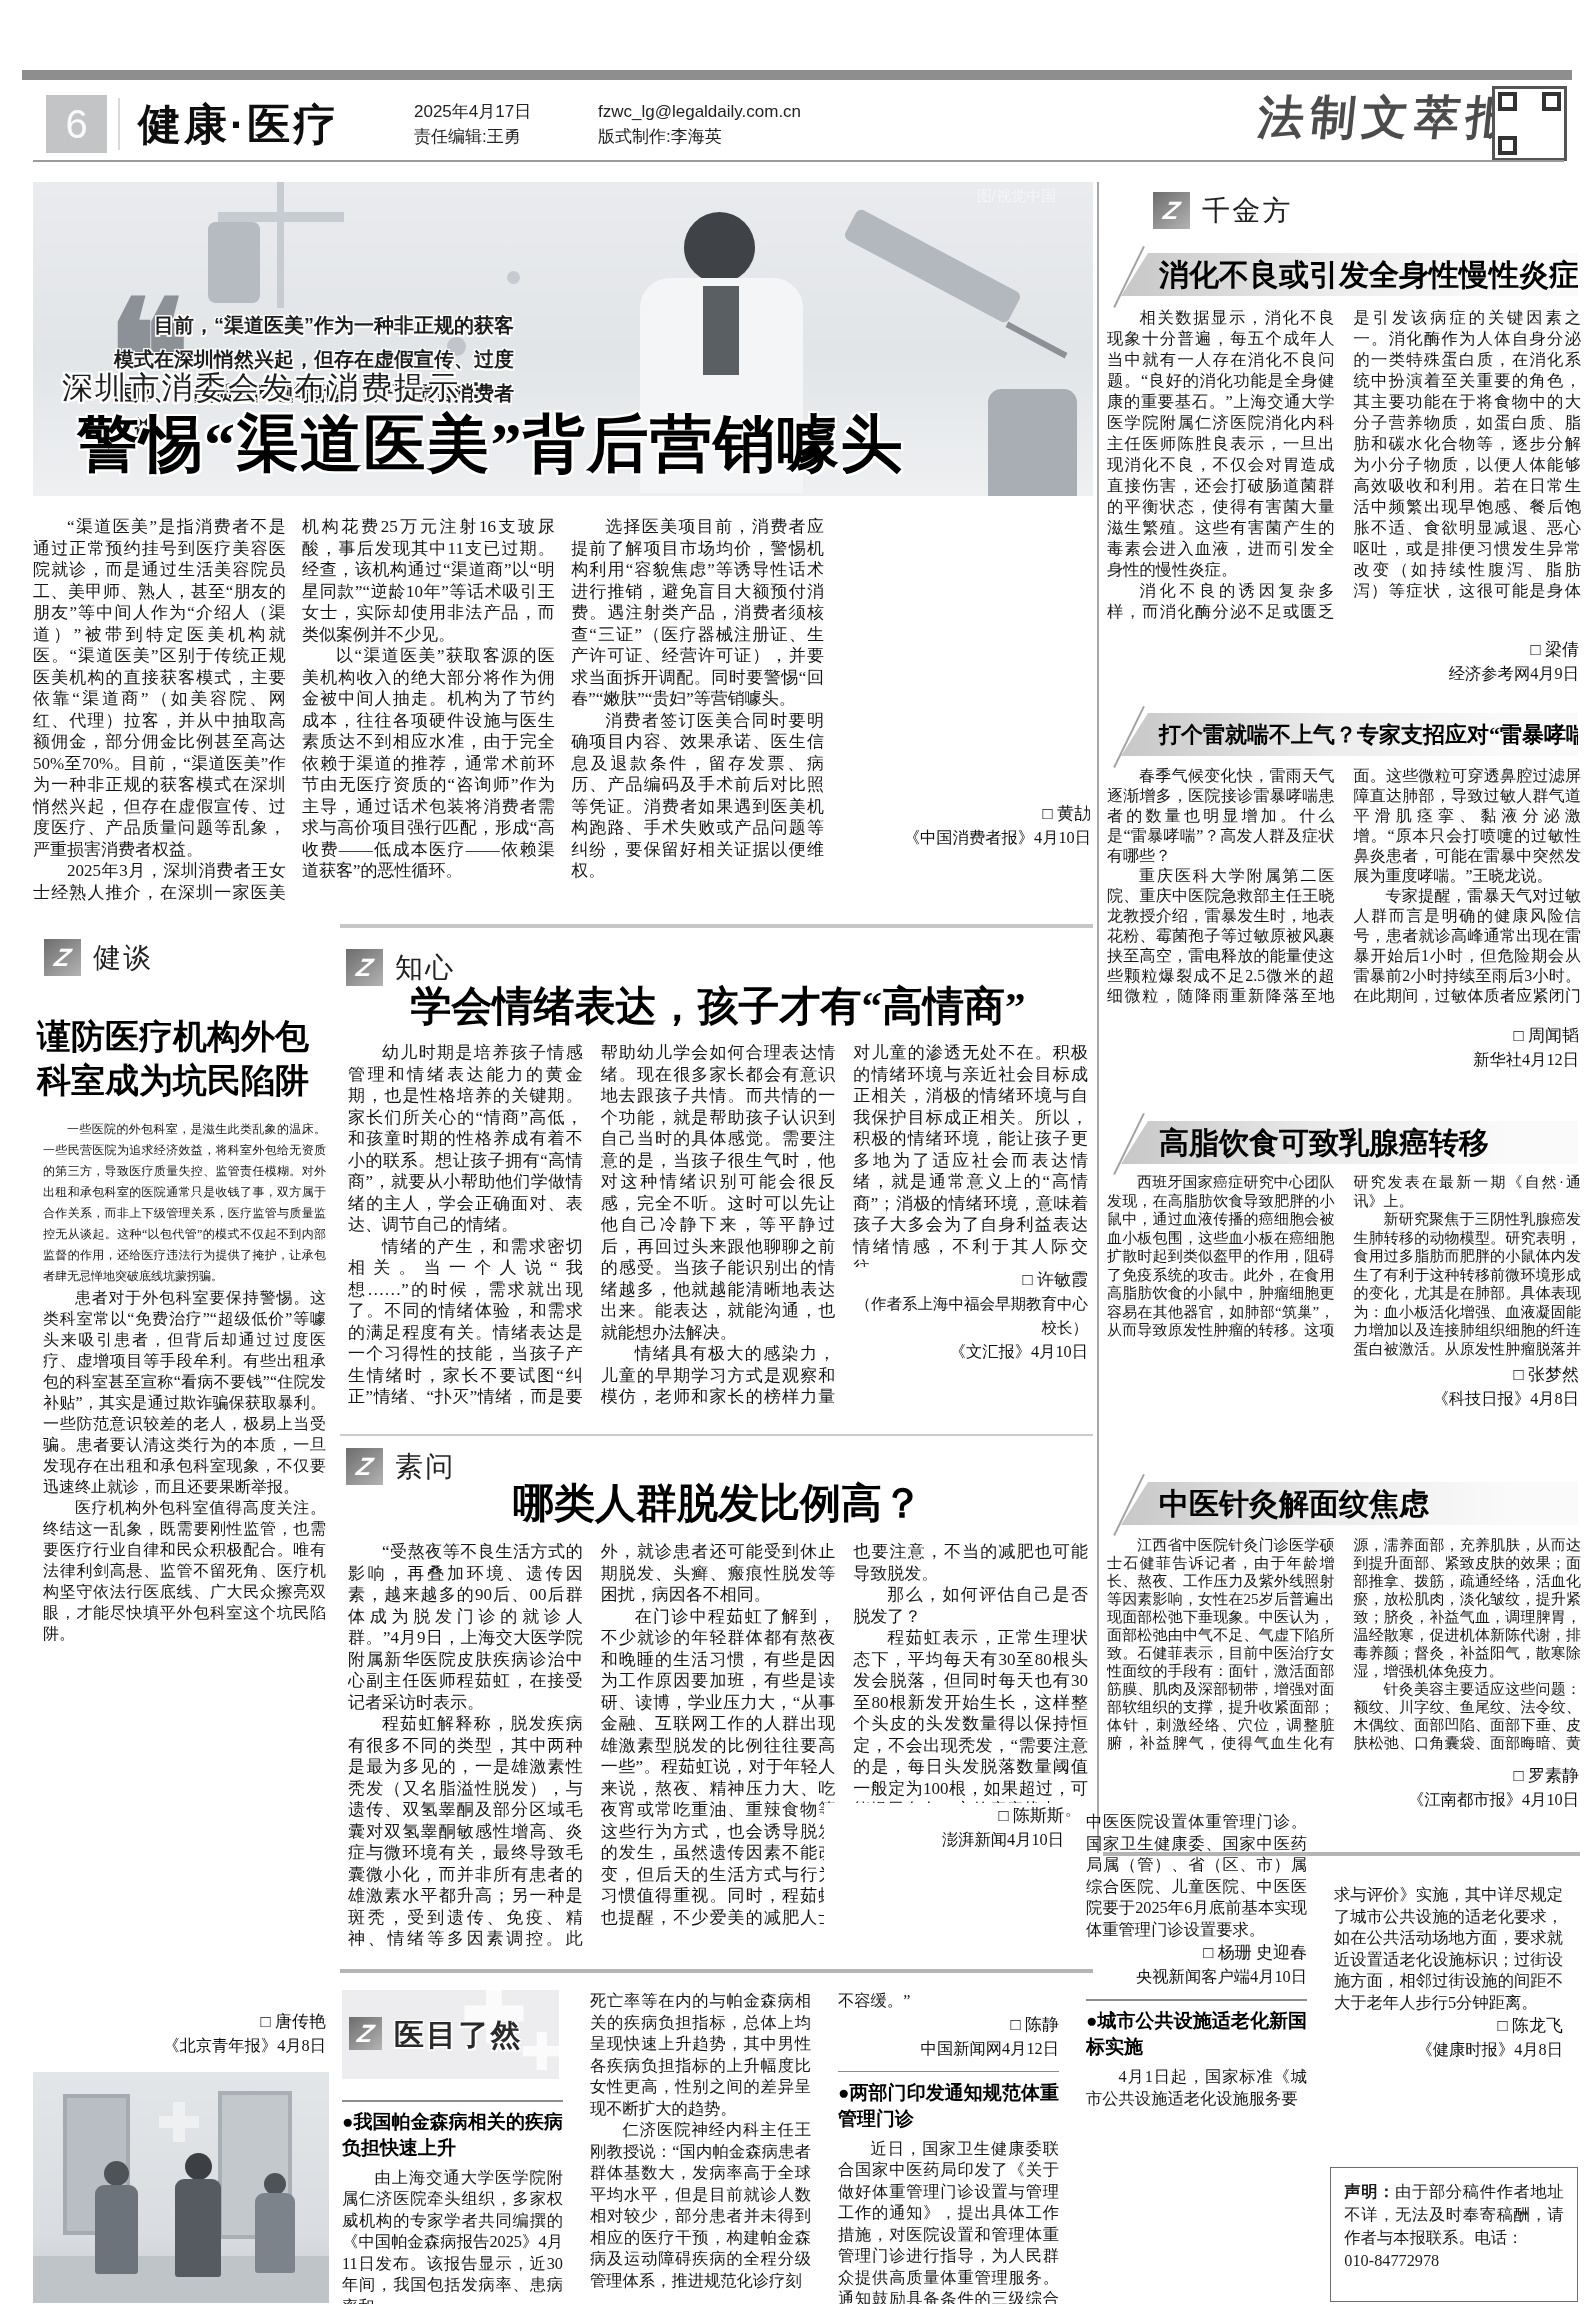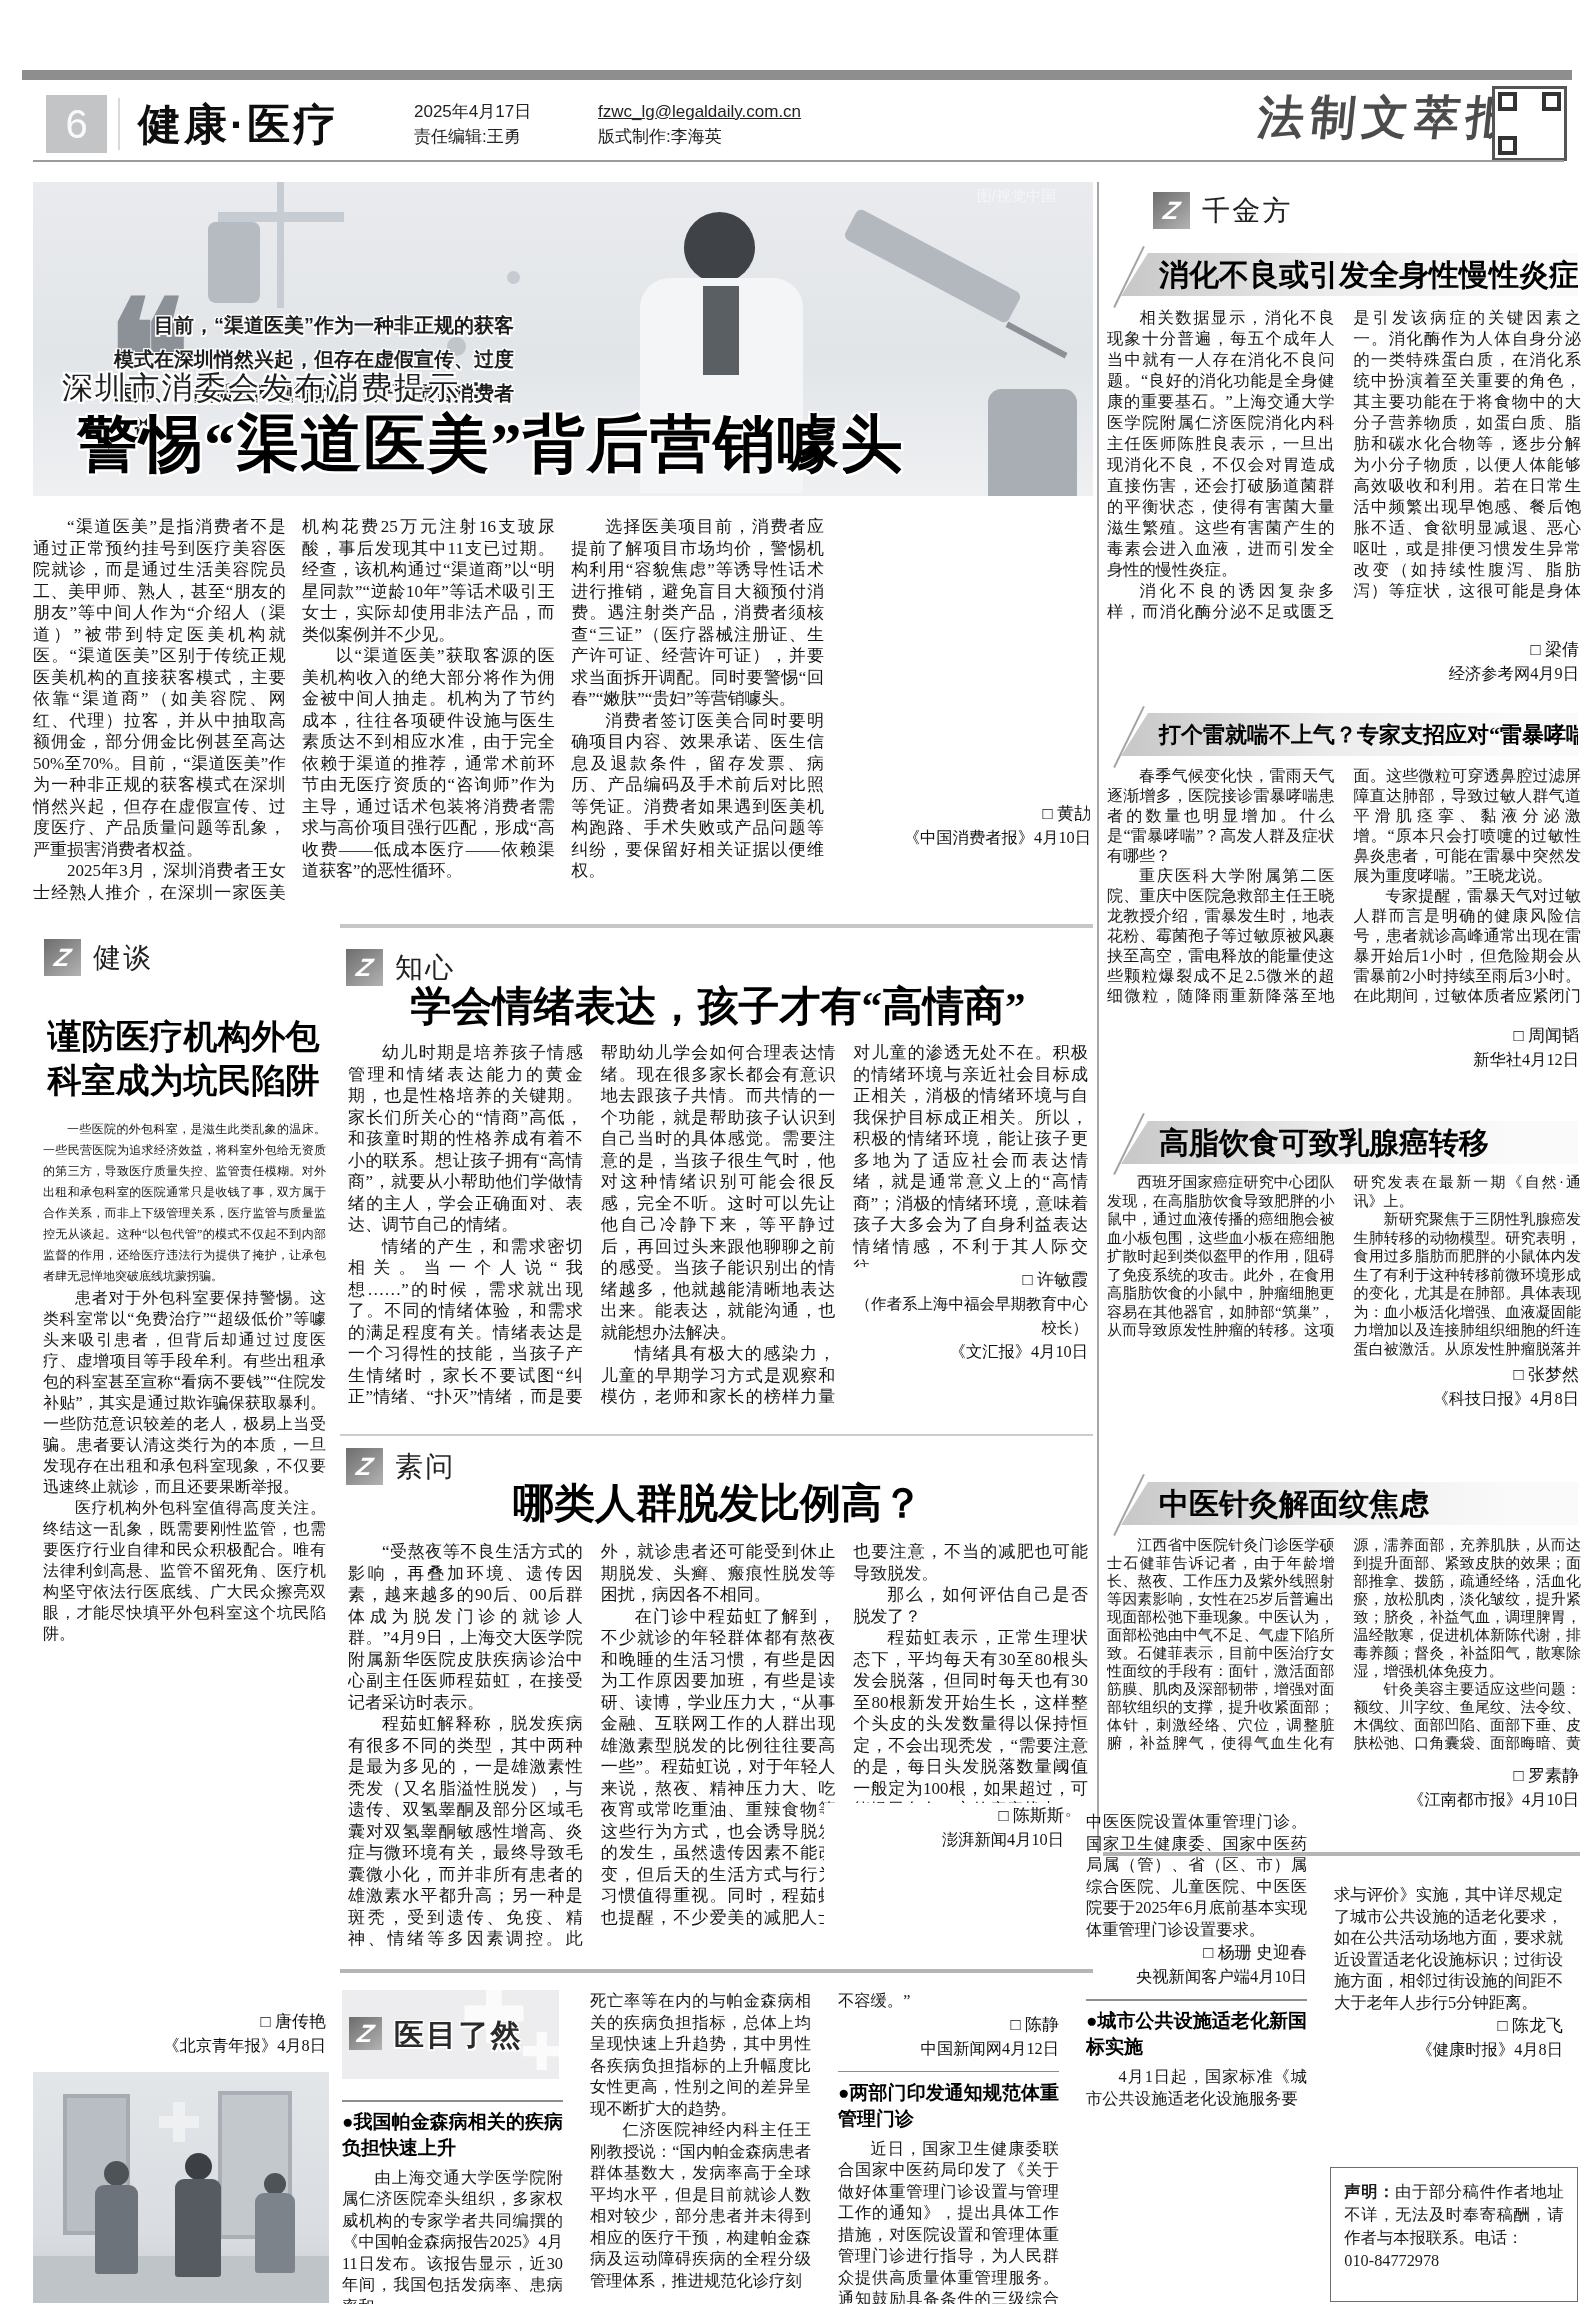--- a/index.html
+++ b/index.html
@@ -6,21 +6,21 @@
   html,body{background:#fff}
   body{width:1594px;height:2307px;position:relative;overflow:hidden;
        font-family:"Liberation Serif","DejaVu Serif",serif;color:#1b1b1b}
   .abs{position:absolute}
   .rule{background:#9b9b9b}
   
   .pagenum{width:61px;height:58px;background:#c2c4c6;color:#fafafa;
            font:40px/58px "Liberation Sans",sans-serif;text-align:center}
   .sectitle{font:bold 43px/58px "Liberation Sans",sans-serif;letter-spacing:3px;color:#0e0e0e}
   .meta{font:17px/25px "Liberation Sans",sans-serif;color:#222}
-  .meta .em{text-decoration:underline}
+  .meta .em{}
   .brand{font:bold 46px/70px "Liberation Serif",serif;color:#4c4c4c;
          letter-spacing:6px;transform:skewX(-6deg)}
   .qr{width:75px;height:75px;background-color:#fff;border:3px solid #555;
       background-image:
         repeating-linear-gradient(0deg,#4a4a4a 0 5.2px,transparent 5.2px 10.4px),
         repeating-linear-gradient(90deg,#4a4a4a 0 5.2px,transparent 5.2px 10.4px);
       background-blend-mode:lighten}
   .qr i{position:absolute;width:19px;height:19px;border:4.4px solid #333;background:#fff}
   
   .hero{background:linear-gradient(180deg,#e9ebee 0%,#e2e5e8 55%,#eef0f2 100%);overflow:hidden}
@@ -41,21 +41,21 @@
   .f2{column-count:2;column-gap:19px}
   .sigblock{position:absolute;text-align:right;background:#fff}
   .byline{font-size:17px;line-height:25px;color:#111}
   .src{font-size:16.3px;line-height:24px;color:#111}
   
   .seclogo{display:flex;align-items:center;gap:12px}
   .zbox{width:37px;height:37px;background:linear-gradient(140deg,#6d6d6d,#b3b3b3);
         display:inline-flex;align-items:center;justify-content:center;flex:0 0 auto}
   .zbox span{font:bold italic 25px/25px "Liberation Sans",sans-serif;color:#fff;transform:skewX(-12deg)}
   .seclabel{font:28px/37px "Liberation Sans",sans-serif;color:#222;letter-spacing:2.2px}
-  .essaytitle{font:bold 34px/44px "Liberation Serif",serif;text-align:center;color:#000}
+  .essaytitle{font:bold 34px/44px "Liberation Serif",serif;color:#000}
   .midtitle{font:bold 41px/47px "Liberation Serif",serif;text-align:center;color:#000}
   
   .banner{position:absolute;height:43px;display:flex;align-items:center;padding-left:38px;
           background:linear-gradient(to right,#c7c7c7,#ececec 45%,#fafafa 85%);
           clip-path:polygon(27px 0,100% 0,100% 100%,0 100%)}
   .banner .t{font:bold 30px/43px "Liberation Serif",serif;color:#000;white-space:nowrap}
   .banner.sm .t{font-size:22px}
   .slash{position:absolute;width:2.2px;height:68px;background:#a3a3a3;transform:rotate(26deg)}
   
   .bcol{position:absolute;overflow:hidden}

